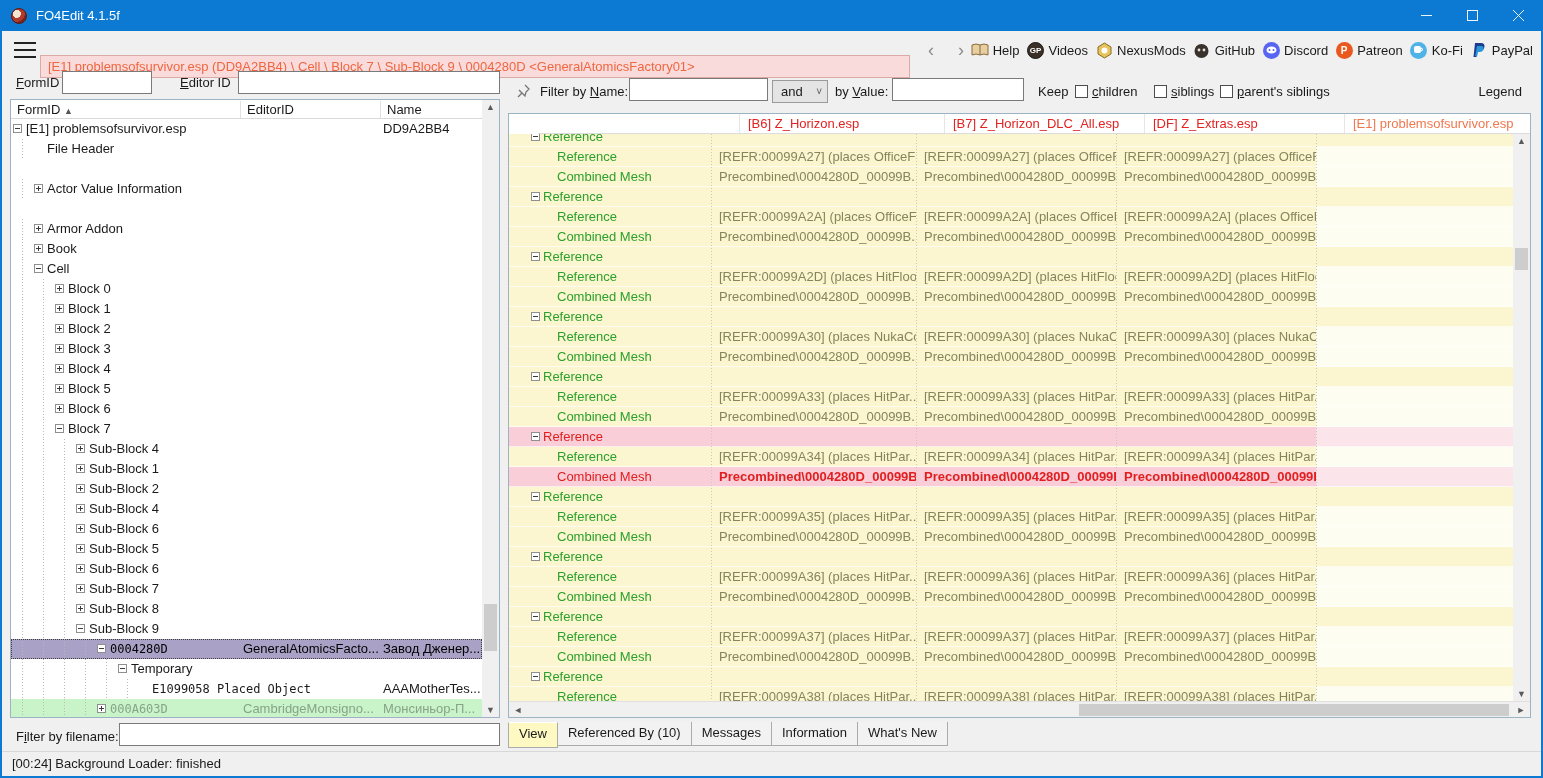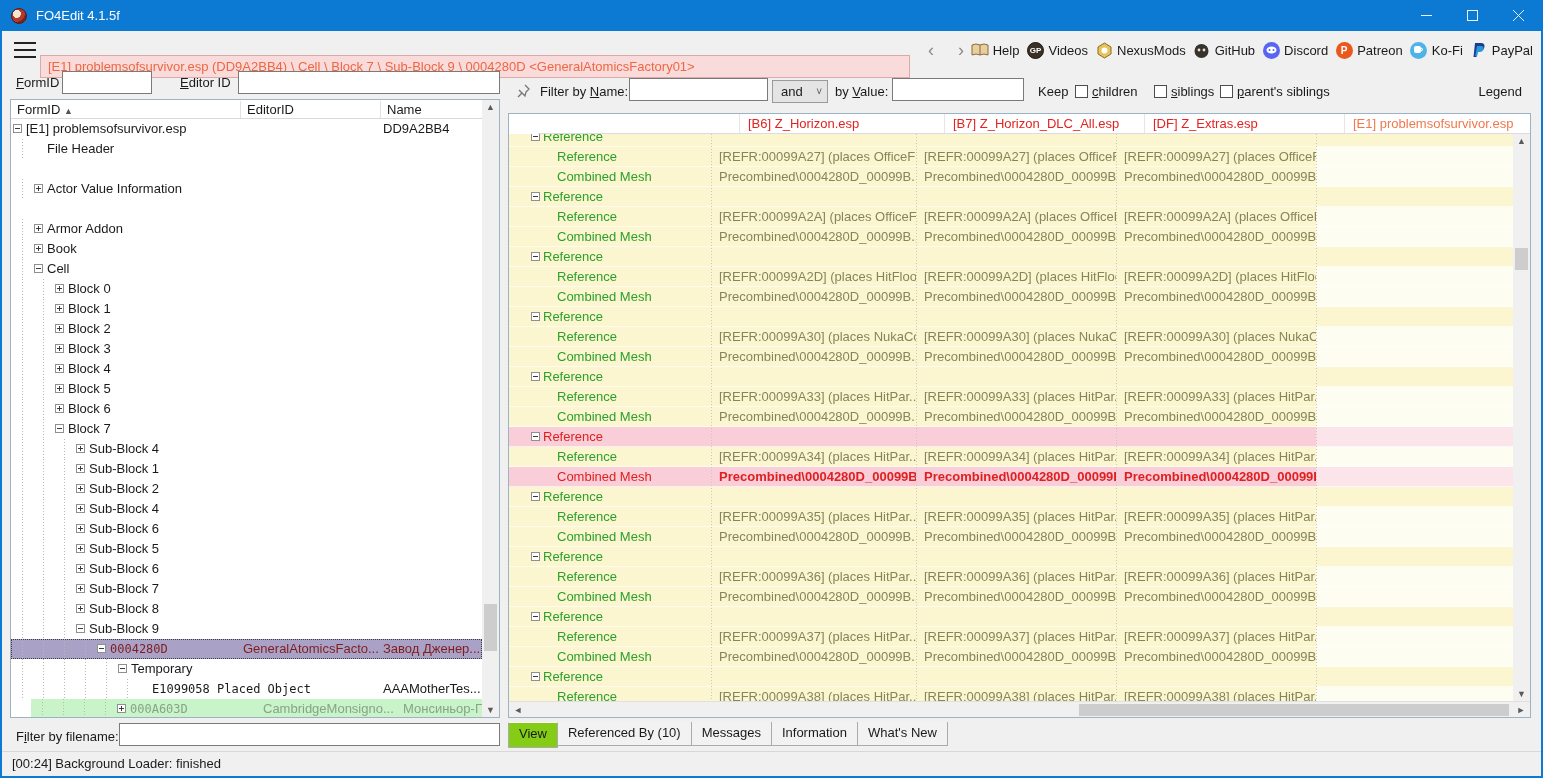--- a/index.html
+++ b/index.html
@@ -34,21 +34,21 @@
 
   
   .nav-panel { position:absolute; left:8px; top:99px; width:490px; height:619px; background:#fff; border:1px solid #9cb3c4; overflow:hidden; }
   .np-header { position:absolute; left:0; top:0; width:471px; height:19px; background:#fff; border-bottom:1px solid #d9d9d9; }
   .np-header .h { position:absolute; top:1px; height:17px; line-height:17px; border-right:1px solid #e2e2e2; padding-left:6px; cursor:pointer; }
   .np-body { position:absolute; left:0; top:19px; width:471px; height:599px; overflow:hidden; }
   .trow { position:absolute; left:0; width:471px; height:20px; line-height:20px; white-space:nowrap; cursor:pointer; }
   .trow .lbl { display:inline-block; vertical-align:top; }
   .trow .cell { position:absolute; top:0; height:20px; overflow:hidden; white-space:nowrap; }
   .trow.selected { background:#a9a2c6; outline:1px dotted #3c3c3c; outline-offset:-1px; }
-  .trow.selected, .trow.selected .cell { color:#7f1d1d; }
+  .trow.selected, .trow.selected .cell { color:#000000; }
   .trow.added { background:#c9f3c9; }
   .trow.added, .trow.added .cell { color:#87a487; }
   .mono { font-family:"DejaVu Sans Mono", monospace; font-size:12px; }
   .guide { display:inline-block; width:21px; height:20px; vertical-align:top;
            background:repeating-linear-gradient(to bottom,#b8b8b8 0 1px,transparent 1px 3px); background-size:1px 100%; background-position:11px 0; background-repeat:no-repeat; }
   .exp { position:relative; display:inline-block; width:9px; height:9px; margin:5px 4px 0 2px; background:#fff; border:1px solid #8f8f8f; vertical-align:top; cursor:pointer; }
   .exp::before { content:""; position:absolute; left:1px; top:3px; width:5px; height:1px; background:#3a3a3a; }
   .exp.plus::after { content:""; position:absolute; left:3px; top:1px; width:1px; height:5px; background:#3a3a3a; }
   .exp.none { visibility:hidden; }
 
@@ -80,21 +80,21 @@
   .gc.tree { padding-left:0; }
   .glabel-green { color:#2da02d; }
   .glabel-red { color:#e02020; }
   .gval { color:#85855c; }
   .gval-red { color:#e02020; font-weight:bold; }
   .colsep { position:absolute; top:0; bottom:0; width:1px;
             background:repeating-linear-gradient(to bottom,#c9c9b8 0 1px,transparent 1px 3px); }
   .gexp { margin:5px 3px 0 22px; }
   .tabs { position:absolute; left:506px; top:722px; height:26px; display:flex; }
   .tab { height:24px; line-height:22px; padding:0 10px; border:1px solid #ababab; border-top:none; background:#f2f2f2; margin-right:-1px; cursor:pointer; }
-  .tab.active { background:#84cc16; height:26px; border-top:1px solid #fff; z-index:2; }
+  .tab.active { background:#fef9c3; height:26px; border-top:1px solid #fff; z-index:2; }
   u { text-decoration:underline; }
 </style>
 </head>
 <body>
 
 <div class="window">
 
   <div class="titlebar">
     <div class="app-icon"></div>
     <div class="title-text">FO4Edit 4.1.5f</div>
@@ -239,21 +239,21 @@
         <div class="trow" style="top: 380px;"><span class="guide"></span><span class="guide"></span><span class="guide"></span><span class="exp plus"></span><span class="lbl">Sub-Block 4</span></div>
         <div class="trow" style="top: 400px;"><span class="guide"></span><span class="guide"></span><span class="guide"></span><span class="exp plus"></span><span class="lbl">Sub-Block 6</span></div>
         <div class="trow" style="top: 420px;"><span class="guide"></span><span class="guide"></span><span class="guide"></span><span class="exp plus"></span><span class="lbl">Sub-Block 5</span></div>
         <div class="trow" style="top: 440px;"><span class="guide"></span><span class="guide"></span><span class="guide"></span><span class="exp plus"></span><span class="lbl">Sub-Block 6</span></div>
         <div class="trow" style="top: 460px;"><span class="guide"></span><span class="guide"></span><span class="guide"></span><span class="exp plus"></span><span class="lbl">Sub-Block 7</span></div>
         <div class="trow" style="top: 480px;"><span class="guide"></span><span class="guide"></span><span class="guide"></span><span class="exp plus"></span><span class="lbl">Sub-Block 8</span></div>
         <div class="trow" style="top: 500px;"><span class="guide"></span><span class="guide"></span><span class="guide"></span><span class="exp"></span><span class="lbl">Sub-Block 9</span></div>
         <div class="trow selected" style="top: 520px;"><span class="guide"></span><span class="guide"></span><span class="guide"></span><span class="guide"></span><span class="exp"></span><span class="lbl mono">0004280D</span><span class="cell" style="left:232px; width:136px;">GeneralAtomicsFacto...</span><span class="cell" style="left:372px; width:99px;">Завод Дженер...</span></div>
         <div class="trow" style="top: 540px;"><span class="guide"></span><span class="guide"></span><span class="guide"></span><span class="guide"></span><span class="guide"></span><span class="exp"></span><span class="lbl">Temporary</span></div>
         <div class="trow" style="top: 560px;"><span class="guide"></span><span class="guide"></span><span class="guide"></span><span class="guide"></span><span class="guide"></span><span class="guide"></span><span class="exp none"></span><span class="lbl mono">E1099058 Placed Object</span><span class="cell" style="left:372px; width:99px;">AAAMotherTes...</span></div>
-        <div class="trow added" style="top: 580px; margin-left: 20px;"><span class="guide"></span><span class="guide"></span><span class="guide"></span><span class="guide"></span><span class="exp plus"></span><span class="lbl mono">000A603D</span><span class="cell" style="left:232px; width:136px;">CambridgeMonsigno...</span><span class="cell" style="left:372px; width:99px;">Монсиньор-П...</span></div>
+        <div class="trow added" style="top: 580px;"><span class="guide"></span><span class="guide"></span><span class="guide"></span><span class="guide"></span><span class="exp plus"></span><span class="lbl mono">000A603D</span><span class="cell" style="left:232px; width:136px;">CambridgeMonsigno...</span><span class="cell" style="left:372px; width:99px;">Монсиньор-П...</span></div>
       </div>
     <div class="sb" style="right:0; top:0; width:17px; height:617px;">
       <div class="arrow" style="left:0; top:2px; width:17px;">▲</div>
       <div class="thumb" style="left:2px; top:504px; width:13px; height:47px;"></div>
       <div class="arrow" style="left:0; bottom:2px; width:17px;">▼</div>
     </div>
   </div>
 
   <div class="filename-bar">
     <label id="filename-label">F<u>i</u>lter by filename:</label>

